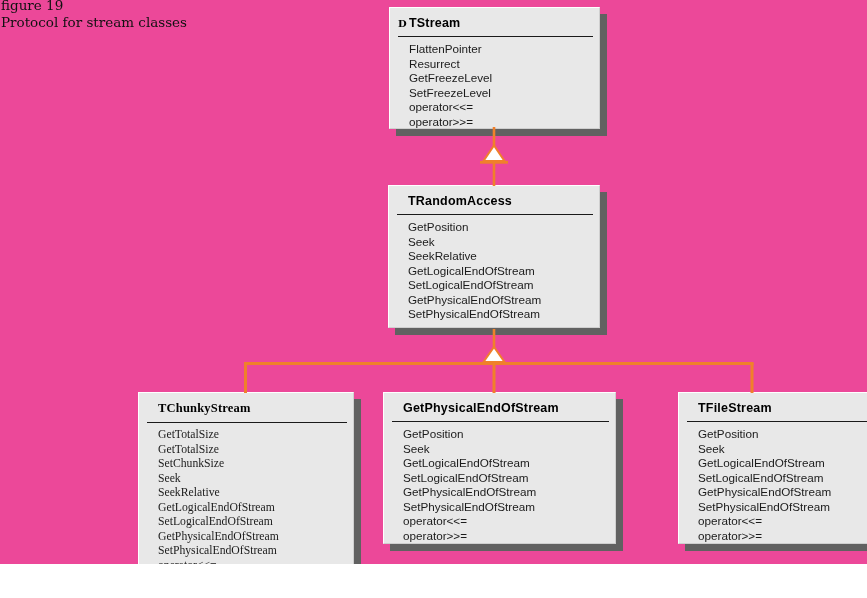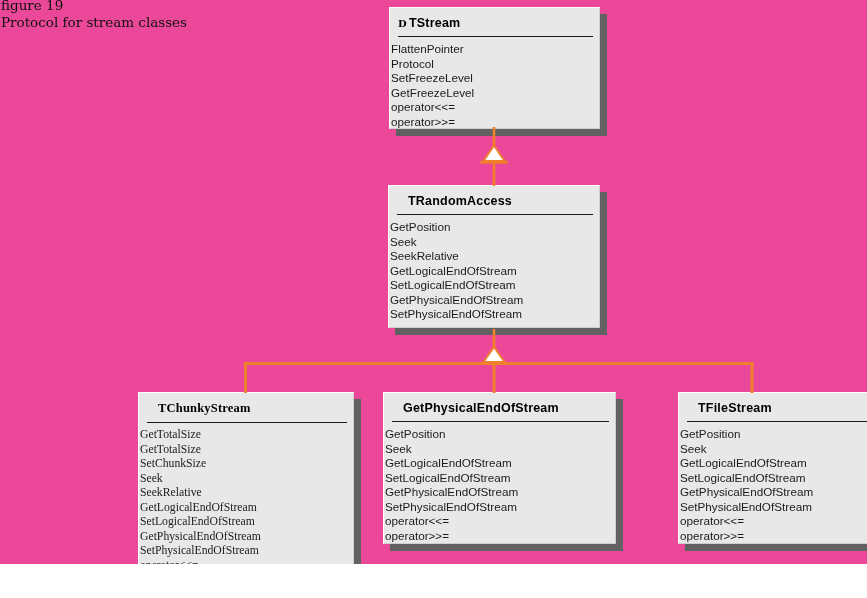--- a/index.html
+++ b/index.html
@@ -41,21 +41,21 @@
   .abstract-marker{
     position:absolute;left:8px;top:10px;
     font-family:"DejaVu Serif",serif;
     font-size:10px;font-weight:bold;
   }
   .rule{
     border-top:1.4px solid #1a1a1a;
     margin:6px 6px 0 8px;
   }
   .methods{
-    padding:5px 4px 0 1px;
+    padding:5px 4px 0 19px;
   }
   .method{
     font-size:11.7px;line-height:14.5px;color:var(--text);
     white-space:nowrap;
   }
   svg.connectors{
     position:absolute;left:0;top:0;z-index:5;
     pointer-events:none;
   }
   .conn{stroke:var(--accent-orange);}
@@ -72,23 +72,23 @@
   </div>
 
   <div class="class-box" style="left:389px;top:7px;width:211px;height:122px;">
     <div class="class-title">
       <span class="abstract-marker">D</span>
       <span>TStream</span>
     </div>
     <div class="rule"></div>
     <div class="methods">
         <div class="method">FlattenPointer</div>
-        <div class="method">Protocol</div>
+        <div class="method">Resurrect</div>
+        <div class="method">GetFreezeLevel</div>
         <div class="method">SetFreezeLevel</div>
-        <div class="method">GetFreezeLevel</div>
         <div class="method">operator&lt;&lt;=</div>
         <div class="method">operator&gt;&gt;=</div>
       </div>
   </div>
 
   <div class="class-box" style="left:388px;top:185px;width:212px;height:143px;">
     <div class="class-title">
       <span>TRandomAccess</span>
     </div>
     <div class="rule"></div>

